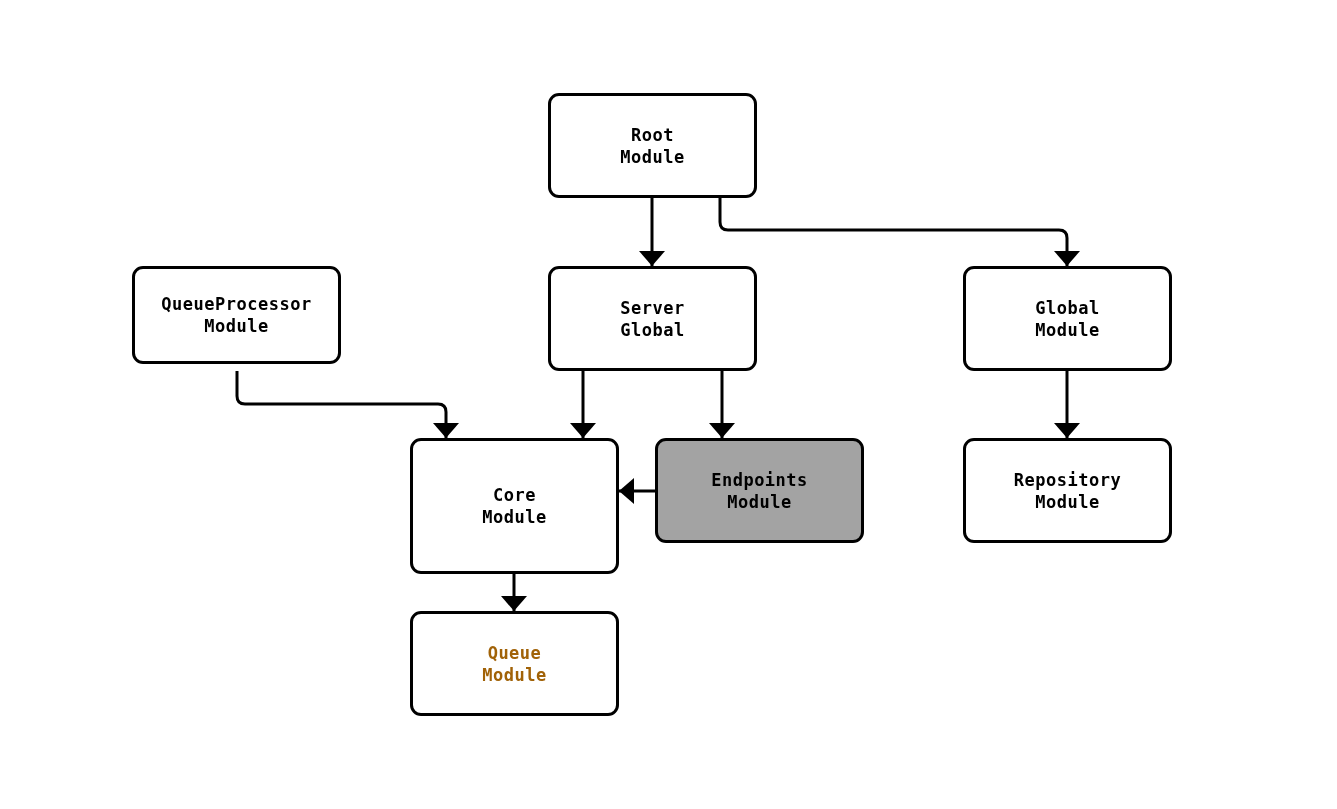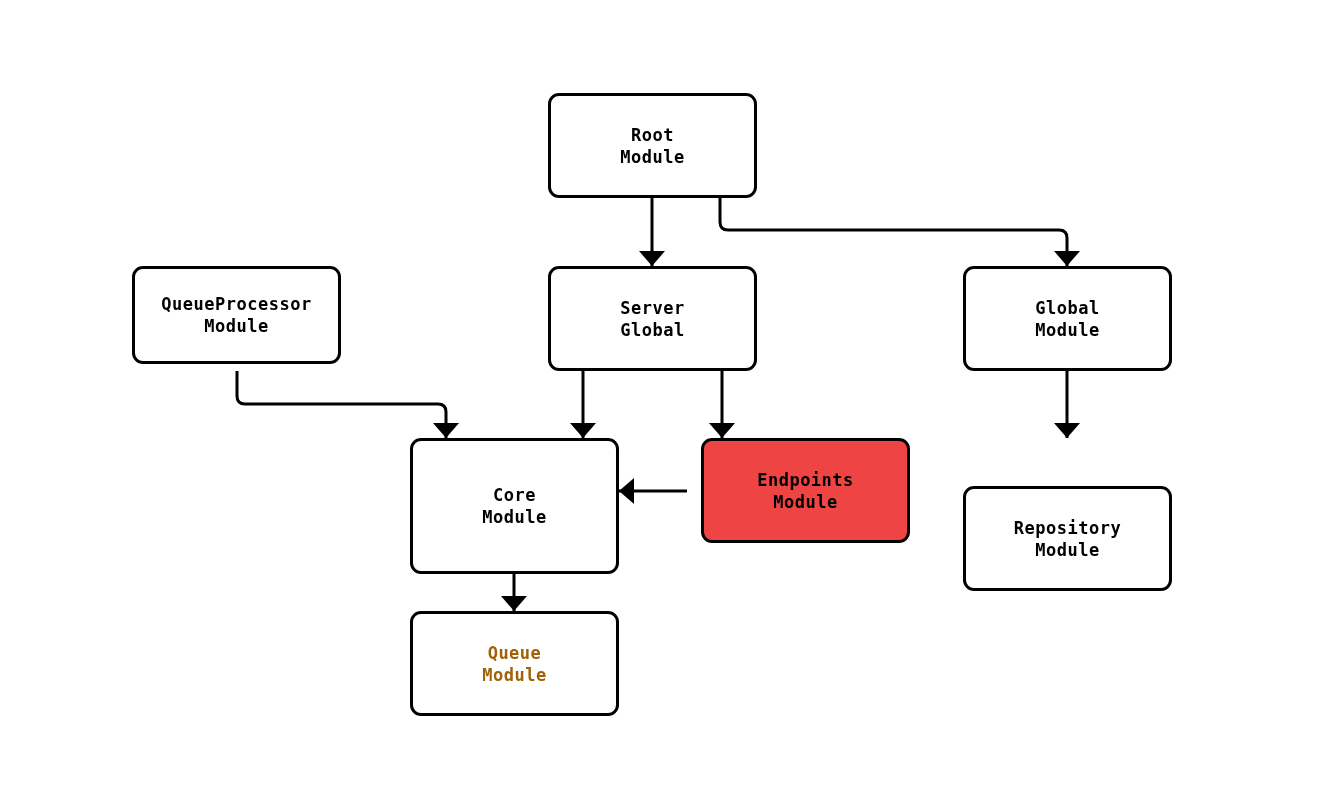--- a/index.html
+++ b/index.html
@@ -88,25 +88,25 @@
 Global</span>
       </div>
       <div class="node" style="left: 963px; top: 266px; width: 209px; height: 105px; border-color: rgb(0, 0, 0); background: rgb(255, 255, 255);">
         <span class="label" style="color: rgb(0, 0, 0);">Global
 Module</span>
       </div>
       <div class="node" style="left: 410px; top: 438px; width: 209px; height: 136px; border-color: rgb(0, 0, 0); background: rgb(255, 255, 255);">
         <span class="label" style="color: rgb(0, 0, 0);">Core
 Module</span>
       </div>
-      <div class="node" style="left: 701px; top: 438px; width: 209px; height: 105px; border-color: rgb(0, 0, 0); background: #ef4444;">
+      <div class="node" style="left: 655px; top: 438px; width: 209px; height: 105px; border-color: rgb(0, 0, 0); background: #a3a3a3;">
         <span class="label" style="color: rgb(0, 0, 0);">Endpoints
 Module</span>
       </div>
-      <div class="node" style="left: 963px; top: 438px; width: 209px; height: 105px; border-color: rgb(0, 0, 0); background: rgb(255, 255, 255); margin-top: 48px;">
+      <div class="node" style="left: 963px; top: 438px; width: 209px; height: 105px; border-color: rgb(0, 0, 0); background: rgb(255, 255, 255);">
         <span class="label" style="color: rgb(0, 0, 0);">Repository
 Module</span>
       </div>
       <div class="node" style="left: 410px; top: 611px; width: 209px; height: 105px; border-color: rgb(0, 0, 0); background: rgb(255, 255, 255);">
         <span class="label" style="color: #a16207;">Queue
 Module</span>
       </div>
     </div>
 </div>
 

